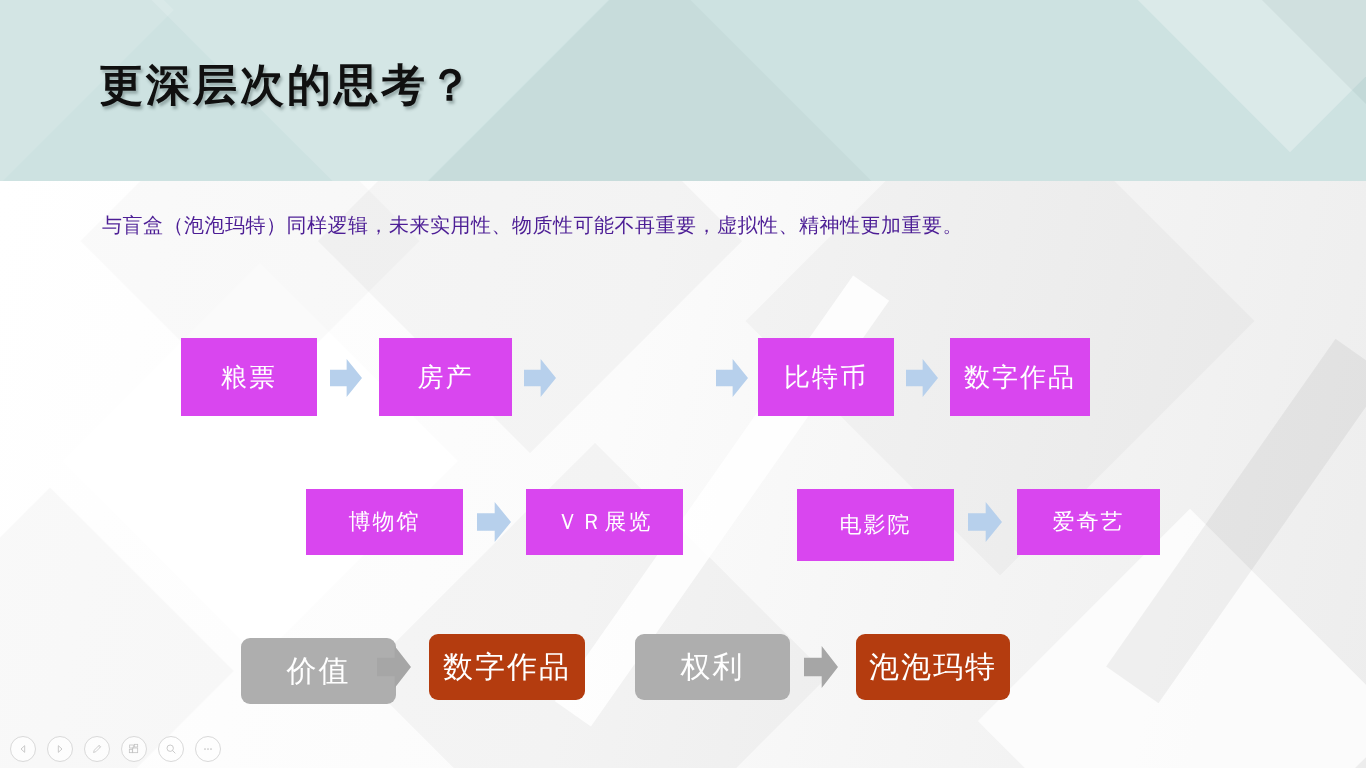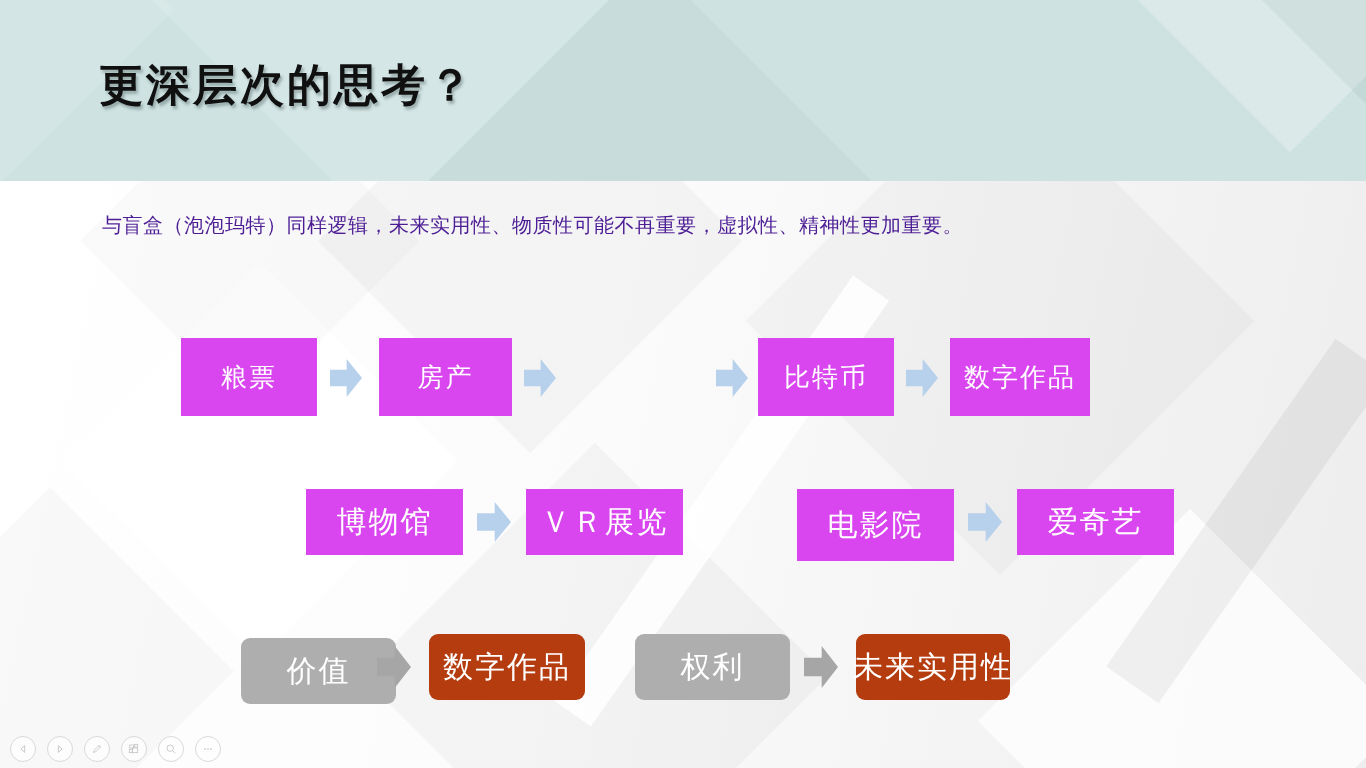--- a/index.html
+++ b/index.html
@@ -40,21 +40,21 @@
   .subtitle { position:absolute; left:102px; top:212px; z-index:3;
               font-size:20px; color:#4c1d95; letter-spacing:0.5px; white-space:nowrap; }
 
   
   .fbox { position:absolute; display:flex; align-items:center; justify-content:center;
           color:#ffffff; z-index:3; letter-spacing:2px; white-space:nowrap; }
   .fbox.blue { background:#d946ef; border-radius:0; }
   .fbox.gray { background:#aeaeae; border-radius:9px; }
   .fbox.red  { background:#b43c0f; border-radius:9px; }
   .r1 { font-size:26px; }
-  .r2 { font-size:30px; }
+  .r2 { font-size:22px; }
   .r3 { font-size:30px; }
 
   .arrowp { position:absolute; z-index:3;
             clip-path:polygon(0 28%, 52% 28%, 52% 0, 100% 50%, 52% 100%, 52% 72%, 0 72%); }
   .arrowp.blue { background:#b7d0ec; }
   .arrowp.gray { background:#a6a6a6; }
 
   
   .toolbar { position:absolute; left:10px; top:736px; display:flex; gap:11px; z-index:6; }
   .tb-btn { width:26px; height:26px; border:1px solid #d9d9d9; border-radius:50%;
@@ -98,29 +98,29 @@
   <div class="fbox blue r1" style="left:758px; top:338px; width:136px; height:78px;">比特币</div>
   <div class="arrowp blue" style="left:906px; top:359px; width:32px; height:38px;"></div>
   <div class="fbox blue r1" style="left:950px; top:338px; width:140px; height:78px;">数字作品</div>
 
   <div class="fbox blue r2" style="left:306px; top:489px; width:157px; height:66px;">博物馆</div>
   <div class="arrowp blue" style="left:477px; top:502px; width:34px; height:40px;"></div>
   <div class="fbox blue r2" style="left:526px; top:489px; width:157px; height:66px;">ＶＲ展览</div>
 
   <div class="fbox blue r2" style="left:797px; top:489px; width:157px; height:72px;">电影院</div>
   <div class="arrowp blue" style="left:968px; top:502px; width:34px; height:40px;"></div>
-  <div class="fbox blue r2" style="left:1017px; top:489px; width:157px; height:66px;">爱奇艺</div>
+  <div class="fbox blue r2" style="left:1017px; top:489px; width:143px; height:66px;">爱奇艺</div>
 
   <div class="fbox gray r3" style="left:209px; top:638px; width:155px; height:66px;margin-left:32px;">价值</div>
   <div class="arrowp gray" style="left:377px; top:646px; width:34px; height:42px;"></div>
   <div class="fbox red r3" style="left:429px; top:634px; width:156px; height:66px;">数字作品</div>
 
   <div class="fbox gray r3" style="left:635px; top:634px; width:155px; height:66px;">权利</div>
   <div class="arrowp gray" style="left:804px; top:646px; width:34px; height:42px;"></div>
-  <div class="fbox red r3" style="left:856px; top:634px; width:154px; height:66px;">未来实用性</div>
+  <div class="fbox red r3" style="left:856px; top:634px; width:154px; height:66px;">泡泡玛特</div>
 
   <div class="toolbar">
     <div class="tb-btn">
       <svg width="16" height="16" viewBox="0 0 24 24">
         <path d="M14.5 7 L9 12 L14.5 17 Z" fill="none" stroke="#c3c3c3" stroke-width="1.3" stroke-linejoin="round"></path>
       </svg>
     </div>
     <div class="tb-btn">
       <svg width="16" height="16" viewBox="0 0 24 24">
         <path d="M9.5 7 L15 12 L9.5 17 Z" fill="none" stroke="#c3c3c3" stroke-width="1.3" stroke-linejoin="round"></path>

